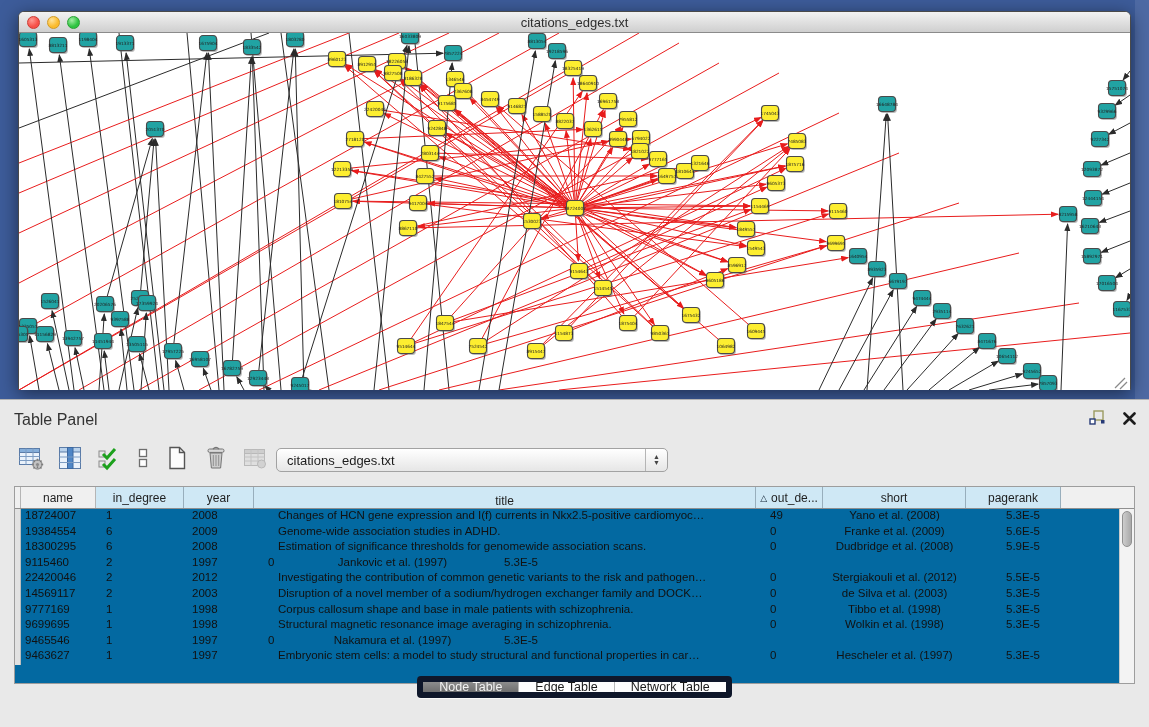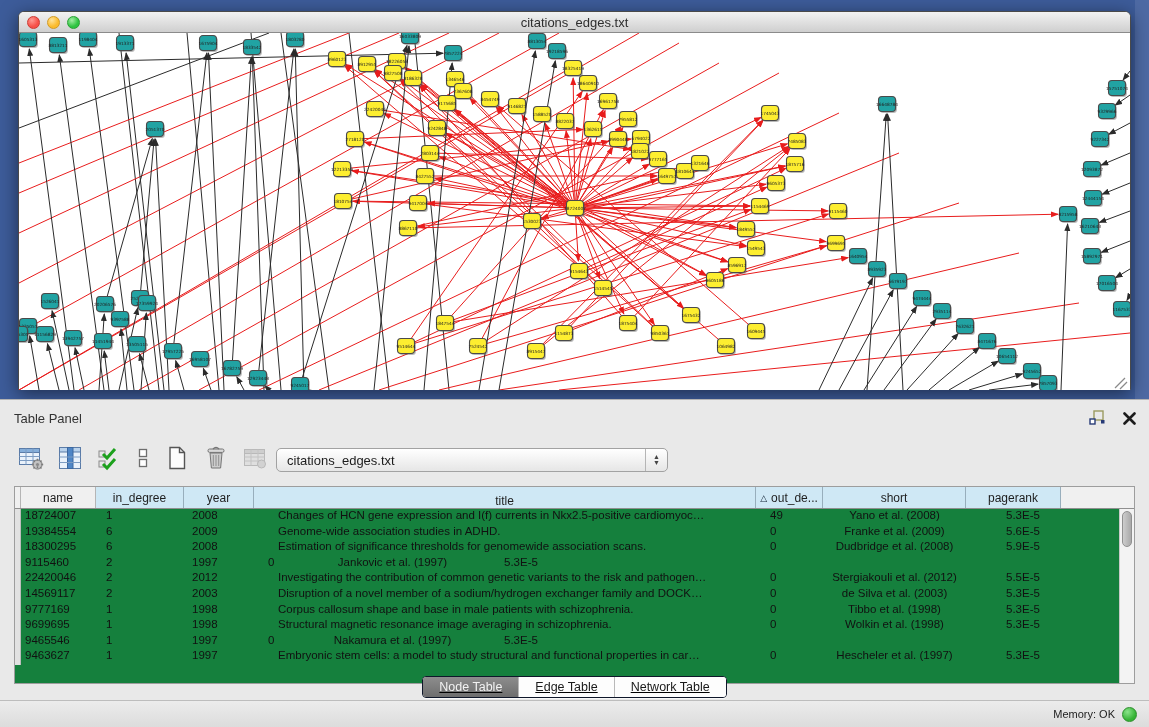--- a/index.html
+++ b/index.html
@@ -23,37 +23,37 @@
   .light.red   { background:radial-gradient(circle at 35% 30%,#ff9a92,#f75148 60%); border:1px solid #ce3a32;}
   .light.yellow{ background:radial-gradient(circle at 35% 30%,#ffe39a,#fbbb2d 60%); border:1px solid #d39a22;}
   .light.green { background:radial-gradient(circle at 35% 30%,#a4eda4,#2fc441 60%); border:1px solid #27a032;}
   .net-canvas { position:relative; width:1111px; height:357px; background:#fff; overflow:hidden; }
   .net-canvas svg { position:absolute; inset:0; }
 
   
   .table-panel { position:absolute; left:0; top:399px; width:1149px; height:328px;
     background:#e9e9e9; border-top:1px solid #b3b3b3; }
   .panel-header { position:absolute; left:0; top:0; right:0; height:36px; }
-  .panel-title { position:absolute; left:14px; top:11px; font-size:13px; color:#333; }
+  .panel-title { position:absolute; left:14px; top:11px; font-size:16px; color:#333; }
   .panel-header-icons { position:absolute; right:10px; top:8px; display:flex; gap:12px; align-items:center;}
 
   .toolbar { position:absolute; left:16px; top:40px; height:36px; display:flex;
     align-items:center; gap:9px; }
   .tbtn { width:30px; height:32px; display:flex; align-items:center; justify-content:center; }
   .combo { position:absolute; left:276px; top:48px; width:392px; height:24px;
     border:1px solid #a2a2a2; border-radius:5px;
     background:linear-gradient(#ffffff,#e6e6e6); display:flex; align-items:center; }
   .combo-label { flex:1; font-size:13px; color:#1c1c1c; padding-left:10px; }
   .combo-cap { width:22px; height:100%; border-left:1px solid #b5b5b5; display:flex;
     flex-direction:column; align-items:center; justify-content:center; color:#444;
     font-size:7px; line-height:6px; }
 
   
   .dtable { position:absolute; left:14px; top:86px; width:1121px; height:198px;
-    background:#15803d; border:1px solid #9d9d9d; }
+    background:#0369a1; border:1px solid #9d9d9d; }
   .thead { display:flex; height:22px; border-bottom:1px solid #8f8f8f;
     font-size:12px; color:#1e1e1e; }
   .th { background:#cfe8f5; border-right:1px solid #98aebc; display:flex;
     align-items:center; justify-content:center; overflow:hidden; white-space:nowrap; }
   .th.gray { background:#f0f0f0; border-right:1px solid #b5b5b5; }
   .sort-tri { font-size:9px; margin-right:4px; color:#123; }
   .tbody { position:absolute; top:22px; left:0; right:15px; bottom:0; overflow:hidden; }
   .tr { display:flex; height:15.6px; font-size:11.5px; color:#111; }
   .td { overflow:hidden; white-space:nowrap; }
   .c0 { width:6px; background:#e2e2e2; border-right:1px solid #bdbdbd; flex:none;}
@@ -63,22 +63,22 @@
   .td.c1 { padding-left:4px; } .td.c2 { padding-left:10px; } .td.c3 { padding-left:8px; }
   .td.c4 { padding-left:24px; } .td.c5 { padding-left:14px; }
   .td.c6 { text-align:center; } .td.c7 { padding-left:40px; }
   .vscroll { position:absolute; right:0; top:22px; bottom:0; width:15px;
     background:#f3f3f3; border-left:1px solid #c9c9c9; }
   .vthumb { position:absolute; left:2px; right:2px; top:2px; height:36px;
     background:linear-gradient(90deg,#cdcdcd,#a9a9a9); border:1px solid #909090; border-radius:6px; }
 
   
   .tabs-row { position:absolute; left:0; right:0; top:276px; display:flex; justify-content:center; }
-  .seg { display:flex; border:1px solid #0f172a; border-radius:4px; overflow:hidden;
-    background:#fdfdfd; height:22px; box-shadow:0 1px 0 rgba(255,255,255,.7);text-decoration:underline; }
+  .seg { display:flex; border:6px solid #0f172a; border-radius:4px; overflow:hidden;
+    background:#fdfdfd; height:22px; box-shadow:0 1px 0 rgba(255,255,255,.7); }
   .seg-btn { padding:0 16px; font-size:12.5px; display:flex; align-items:center;
     color:#1a1a1a; border-left:1px solid #b9b9b9; background:#fdfdfd; }
   .seg-btn:first-child { border-left:none; }
   .seg-btn.sel { background:linear-gradient(#8d8d8d,#6e6e6e); color:#f2f2f2; }
 
   
   .statusbar { position:absolute; left:0; right:0; bottom:0; height:27px;
     border-top:1px solid #bdbdbd; background:linear-gradient(#ececec,#dcdcdc); }
   .mem { position:absolute; right:34px; top:7px; font-size:11px; color:#222; }
   .memdot { position:absolute; right:12px; top:6px; width:15px; height:15px; border-radius:50%;
@@ -1042,18 +1042,14 @@
     </div>
 
     <div class="tabs-row">
       <div class="seg">
           <div class="seg-btn sel">Node Table</div>
           <div class="seg-btn">Edge Table</div>
           <div class="seg-btn">Network Table</div>
         </div>
     </div>
 
-    <div class="statusbar">
-      <span class="mem">Memory: OK</span>
-      <span class="memdot"></span>
-    </div>
   </div>
 </div>
 
 </body></html>

